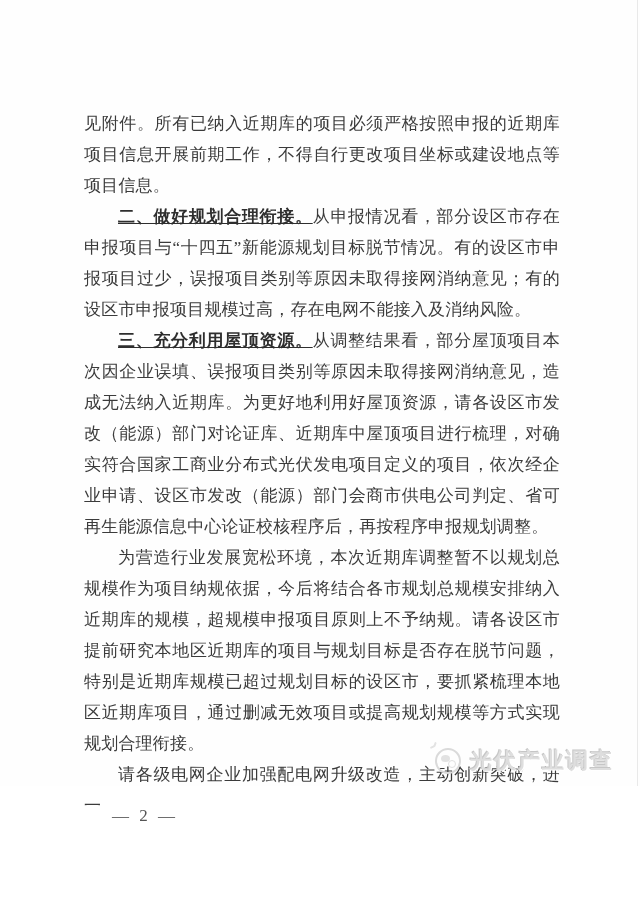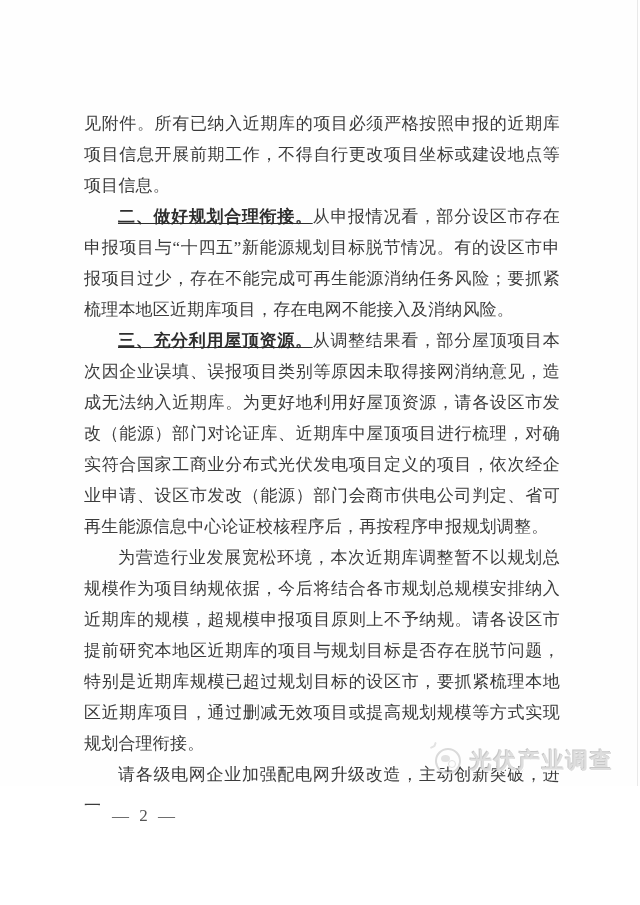--- a/index.html
+++ b/index.html
@@ -96,21 +96,21 @@
 </style>
 </head>
 <body>
 
 <div class="page">
   <div class="scan-edge"></div>
 
   <div class="content" id="doc-body">
 
   <p class="para"><span>见附件。所有已纳入近期库的项目必须严格按照申报的近期库项目信息开展前期工作，不得自行更改项目坐标或建设地点等项目信息。</span></p>
-      <p class="para indent"><span class="para-heading">二、做好规划合理衔接。</span><span>从申报情况看，部分设区市存在申报项目与“十四五”新能源规划目标脱节情况。有的设区市申报项目过少，存在不能完成可再生能源消纳任务风险；要抓紧梳理本地区近期库项目，存在电网不能接入及消纳风险。</span></p>
+      <p class="para indent"><span class="para-heading">二、做好规划合理衔接。</span><span>从申报情况看，部分设区市存在申报项目与“十四五”新能源规划目标脱节情况。有的设区市申报项目过少，误报项目类别等原因未取得接网消纳意见；有的设区市申报项目规模过高，存在电网不能接入及消纳风险。</span></p>
       <p class="para indent"><span class="para-heading">三、充分利用屋顶资源。</span><span>从调整结果看，部分屋顶项目本次因企业误填、误报项目类别等原因未取得接网消纳意见，造成无法纳入近期库。为更好地利用好屋顶资源，请各设区市发改（能源）部门对论证库、近期库中屋顶项目进行梳理，对确实符合国家工商业分布式光伏发电项目定义的项目，依次经企业申请、设区市发改（能源）部门会商市供电公司判定、省可再生能源信息中心论证校核程序后，再按程序申报规划调整。</span></p>
       <p class="para indent"><span>为营造行业发展宽松环境，本次近期库调整暂不以规划总规模作为项目纳规依据，今后将结合各市规划总规模安排纳入近期库的规模，超规模申报项目原则上不予纳规。请各设区市提前研究本地区近期库的项目与规划目标是否存在脱节问题，特别是近期库规模已超过规划目标的设区市，要抓紧梳理本地区近期库项目，通过删减无效项目或提高规划规模等方式实现规划合理衔接。</span></p>
       <p class="para indent"><span>请各级电网企业加强配电网升级改造，主动创新突破，进一</span></p>
     </div>
 
   <div class="page-number">— 2 —</div>
 
   <div class="watermark">
     <span class="wm-logo">
       <span class="wm-spark-1"></span>

